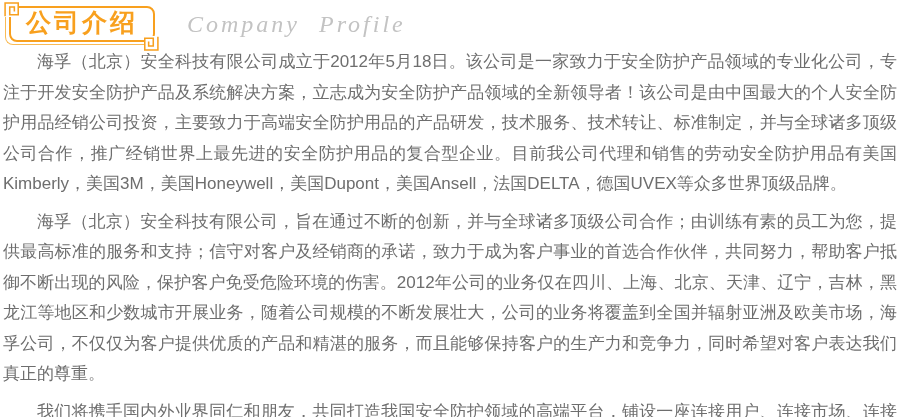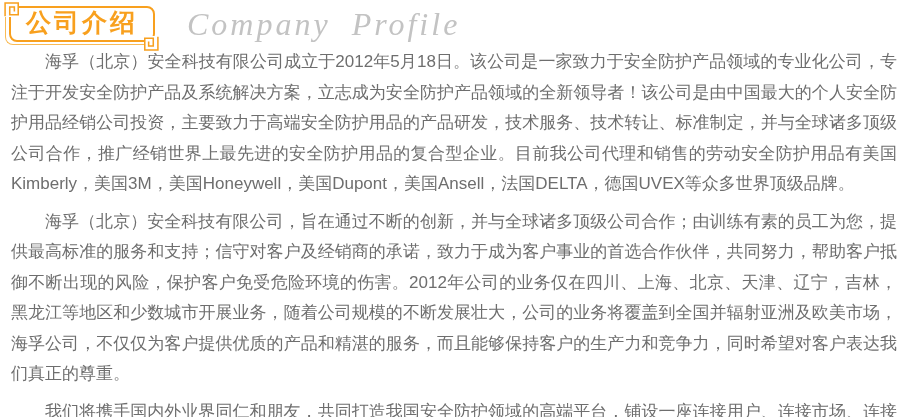--- a/index.html
+++ b/index.html
@@ -58,40 +58,39 @@
     background: #ffffff;
   }
   .ornament.tl { left: -9px; top: -8px; }
   .ornament.br { right: -8px; bottom: -13px; }
   .ornament svg { display: block; }
 
   .title-en {
     margin-left: 32px;
     font-family: "Liberation Serif", "DejaVu Serif", serif;
     font-style: italic;
-    font-size: 32px;
+    font-size: 24px;
     color: #C3C3C3;
     letter-spacing: 3px;
     word-spacing: 10px;
     white-space: nowrap;
   }
 
   
   .content {
     padding: 2px 3px 0 3px;
   }
   .content p {
     color: #6E6E6E;
     font-size: 17px;
     line-height: 30.5px;
     text-align: justify;
     text-justify: inter-ideograph;
     text-indent: 2em;
     margin-bottom: 7px;
-    margin-left: 8px;
   }
 </style>
 </head>
 <body>
 
 <div class="page">
 
   <div class="header">
     <div class="title-box">
       <span class="ornament tl">

